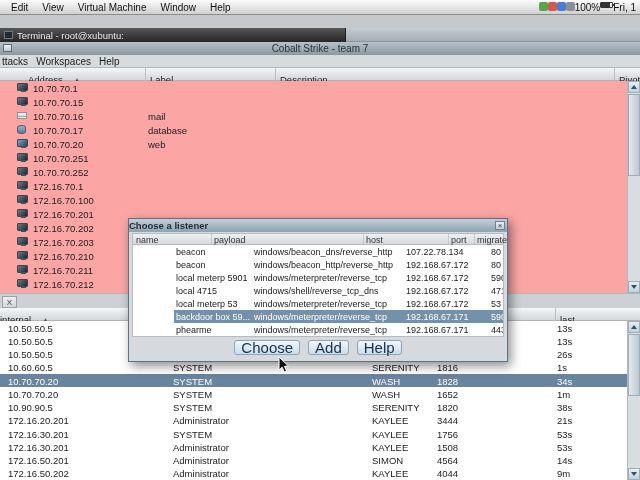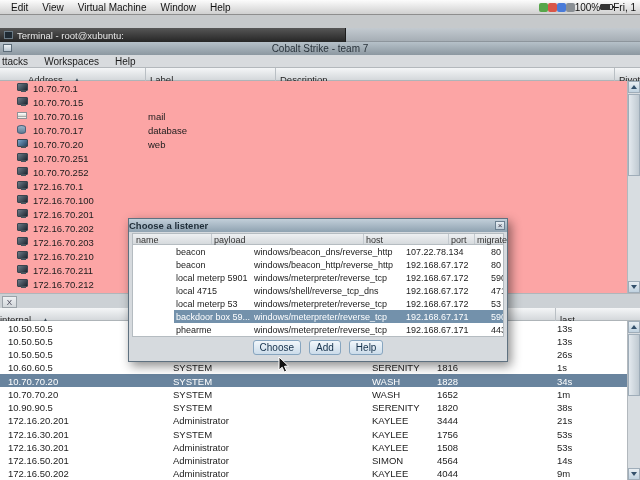--- a/index.html
+++ b/index.html
@@ -9,21 +9,21 @@
     font-family:"Liberation Sans", sans-serif; background:#d7dadd; color:#1c1c1c;
   }
   .abs { position:absolute; }
 
   
   #macbar { left:0; top:0; width:640px; height:15px;
     background:linear-gradient(#fcfcfc,#d0d0d0); border-bottom:1px solid #8e8e8e;
     display:flex; align-items:center; font-size:10px; color:#111; padding:0 4px; }
   #mac-menus { display:flex; align-items:center; }
   .mac-menu { padding:0 7px; white-space:nowrap; }
-  #mac-status { margin-left:auto; display:flex; align-items:center; white-space:nowrap; }
+  #mac-status { margin-left:auto; display:flex; white-space:nowrap; }
   .sic { width:9px; height:9px; border-radius:2px; display:inline-block; }
   .battery { width:13px; height:6px; border:1px solid #333; border-radius:1px; position:relative;
     background:linear-gradient(90deg,#333 85%, transparent 85%); display:inline-block; }
   .battery::after { content:""; position:absolute; right:-3px; top:1px; width:2px; height:2px; background:#333; }
 
   
   #desk-strip { left:0; top:15px; width:640px; height:13px; background:#c6c9cb; }
   #taskbar { left:0; top:28px; width:640px; height:14px;
     background:linear-gradient(#c3cad0,#a6aeb5); border-bottom:1px solid #8d959c; }
   #task-btn { position:absolute; left:0; top:0; width:346px; height:14px;
@@ -32,21 +32,21 @@
   .term-ic { width:9px; height:8px; background:#1f2a33; border:1px solid #6a7a85; flex:0 0 auto; }
 
   
   #cs-title { left:0; top:42px; width:640px; height:13px;
     background:linear-gradient(#b6c1c9,#8c98a1); color:#28323a; font-size:10px;
     display:flex; align-items:center; justify-content:center; }
   .win-ic { position:absolute; left:3px; top:2px; width:9px; height:8px;
     background:linear-gradient(#eef2f5,#b9c6d0); border:1px solid #5c6c78; }
   #cs-menubar { left:0; top:55px; width:640px; height:13px; background:#d8dbde;
     border-bottom:1px solid #b3b8bc; display:flex; align-items:center; font-size:10px; padding-left:2px; }
-  .cs-menu { padding-right:16px; white-space:nowrap; }
+  .cs-menu { padding-right:8px; white-space:nowrap; }
 
   
   .thead { background:linear-gradient(#f4f6f7,#d4d8db); border-bottom:1px solid #aeb4b8; font-size:9.5px; color:#222; }
   .hcell { position:absolute; top:0; height:23px; display:flex; align-items:center;
     padding-left:4px; border-left:1px solid #b9bfc4; overflow:hidden; white-space:nowrap;gap:7px; }
   .hcell.first { border-left:none; }
   .sort { font-size:6.5px; margin-left:4px; color:#3a4a58; }
 
   #targets-header { left:0; top:68px; width:640px; height:13px; }
   #targets-body { left:0; top:81px; width:627px; height:212px; background:#fca5a5; overflow:hidden; }
@@ -110,21 +110,21 @@
     background:#fff; border:1px solid #b5bcc1; border-top:none; overflow:hidden; font-size:9px;padding-left:41px; }
   .drow { position:relative; height:13px; color:#222; }
   .drow span { position:absolute; top:1.5px; white-space:nowrap; }
   .drow .d-name    { left:2px; width:76px; overflow:hidden; text-overflow:ellipsis; }
   .drow .d-payload { left:80px; }
   .drow .d-host    { left:232px; }
   .drow .d-port    { left:317px; }
   .drow .d-migrate { left:344px; }
   .drow.selected { background:#7391ab; color:#fff; }
   #dialog-buttons { position:absolute; bottom:6px; left:0; right:0; display:flex; justify-content:center; gap:8px; }
-  .dbtn { height:15px; padding:0 6px; font-size:10px; color:#16324c; font-family:"Liberation Sans", sans-serif;
+  .dbtn { height:15px; padding:0 6px; font-size:15px; color:#16324c; font-family:"Liberation Sans", sans-serif;
     background:linear-gradient(#f2f7fb,#ccdcea); border:1px solid #87a5bf; border-radius:3px;
     display:flex; align-items:center; }
 
   #cursor { position:absolute; left:278px; top:356px; z-index:99; pointer-events:none; }
 </style>
 </head>
 <body>
 
 <div id="screen">
 

